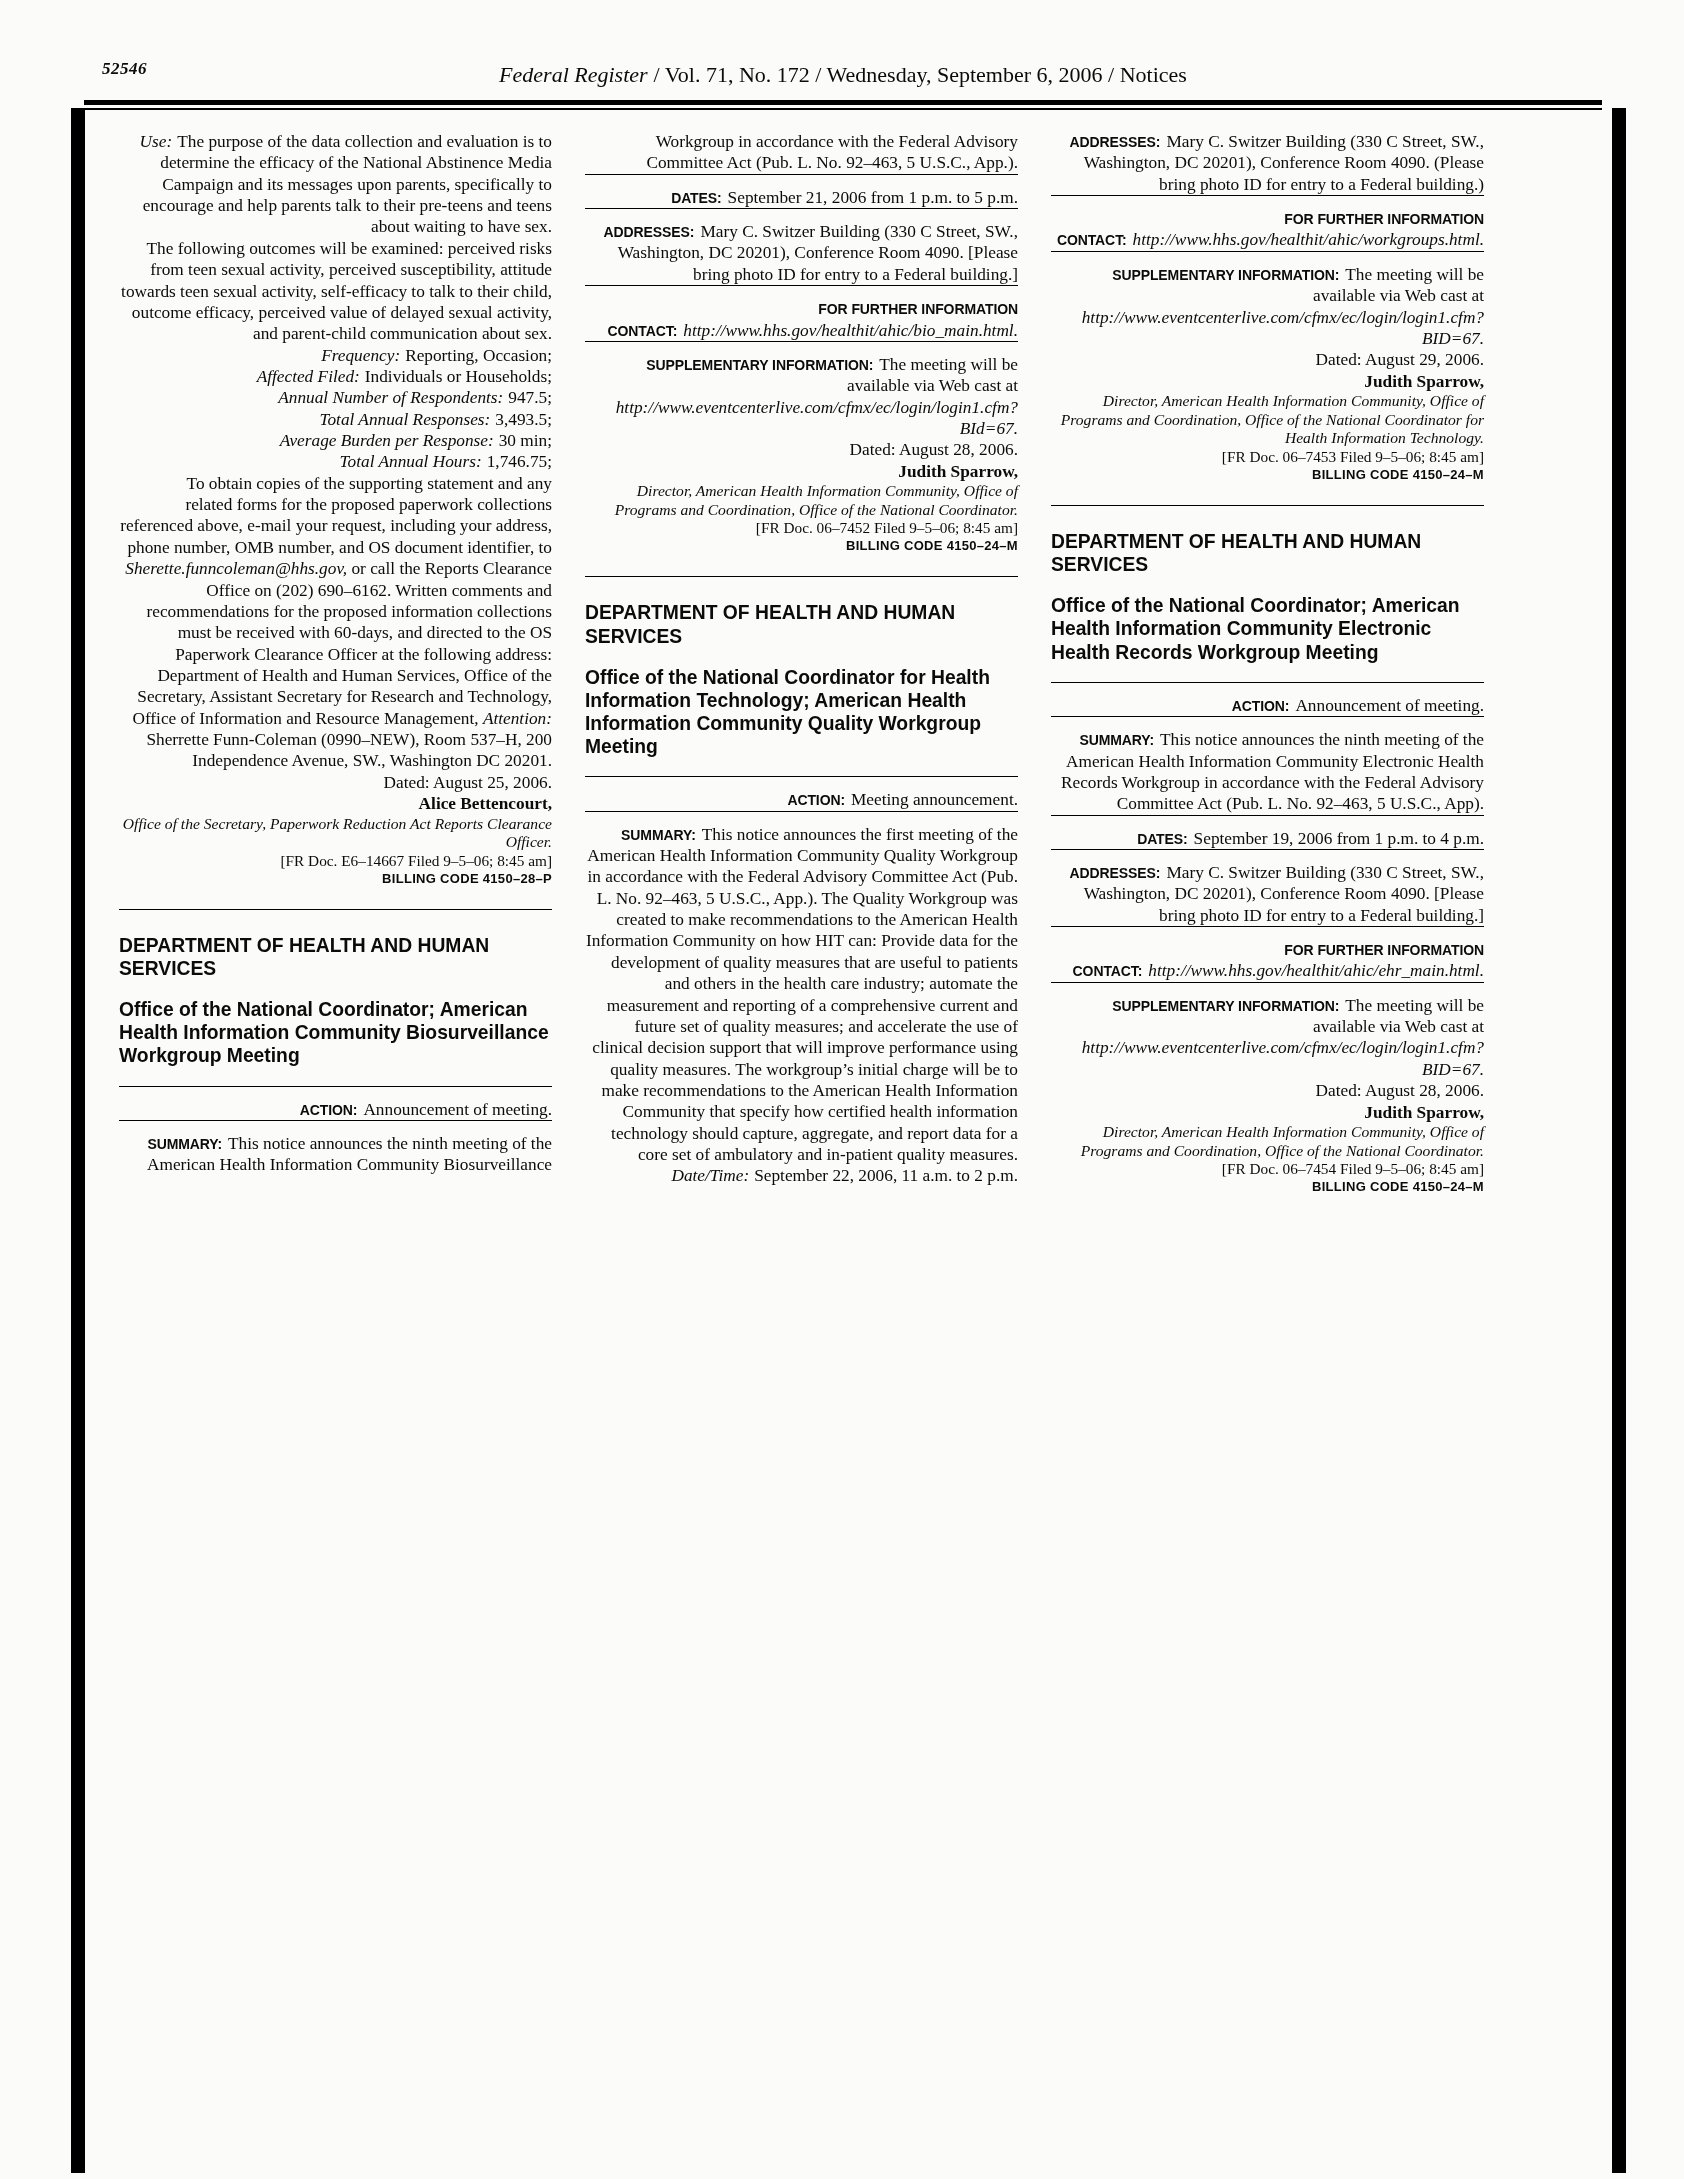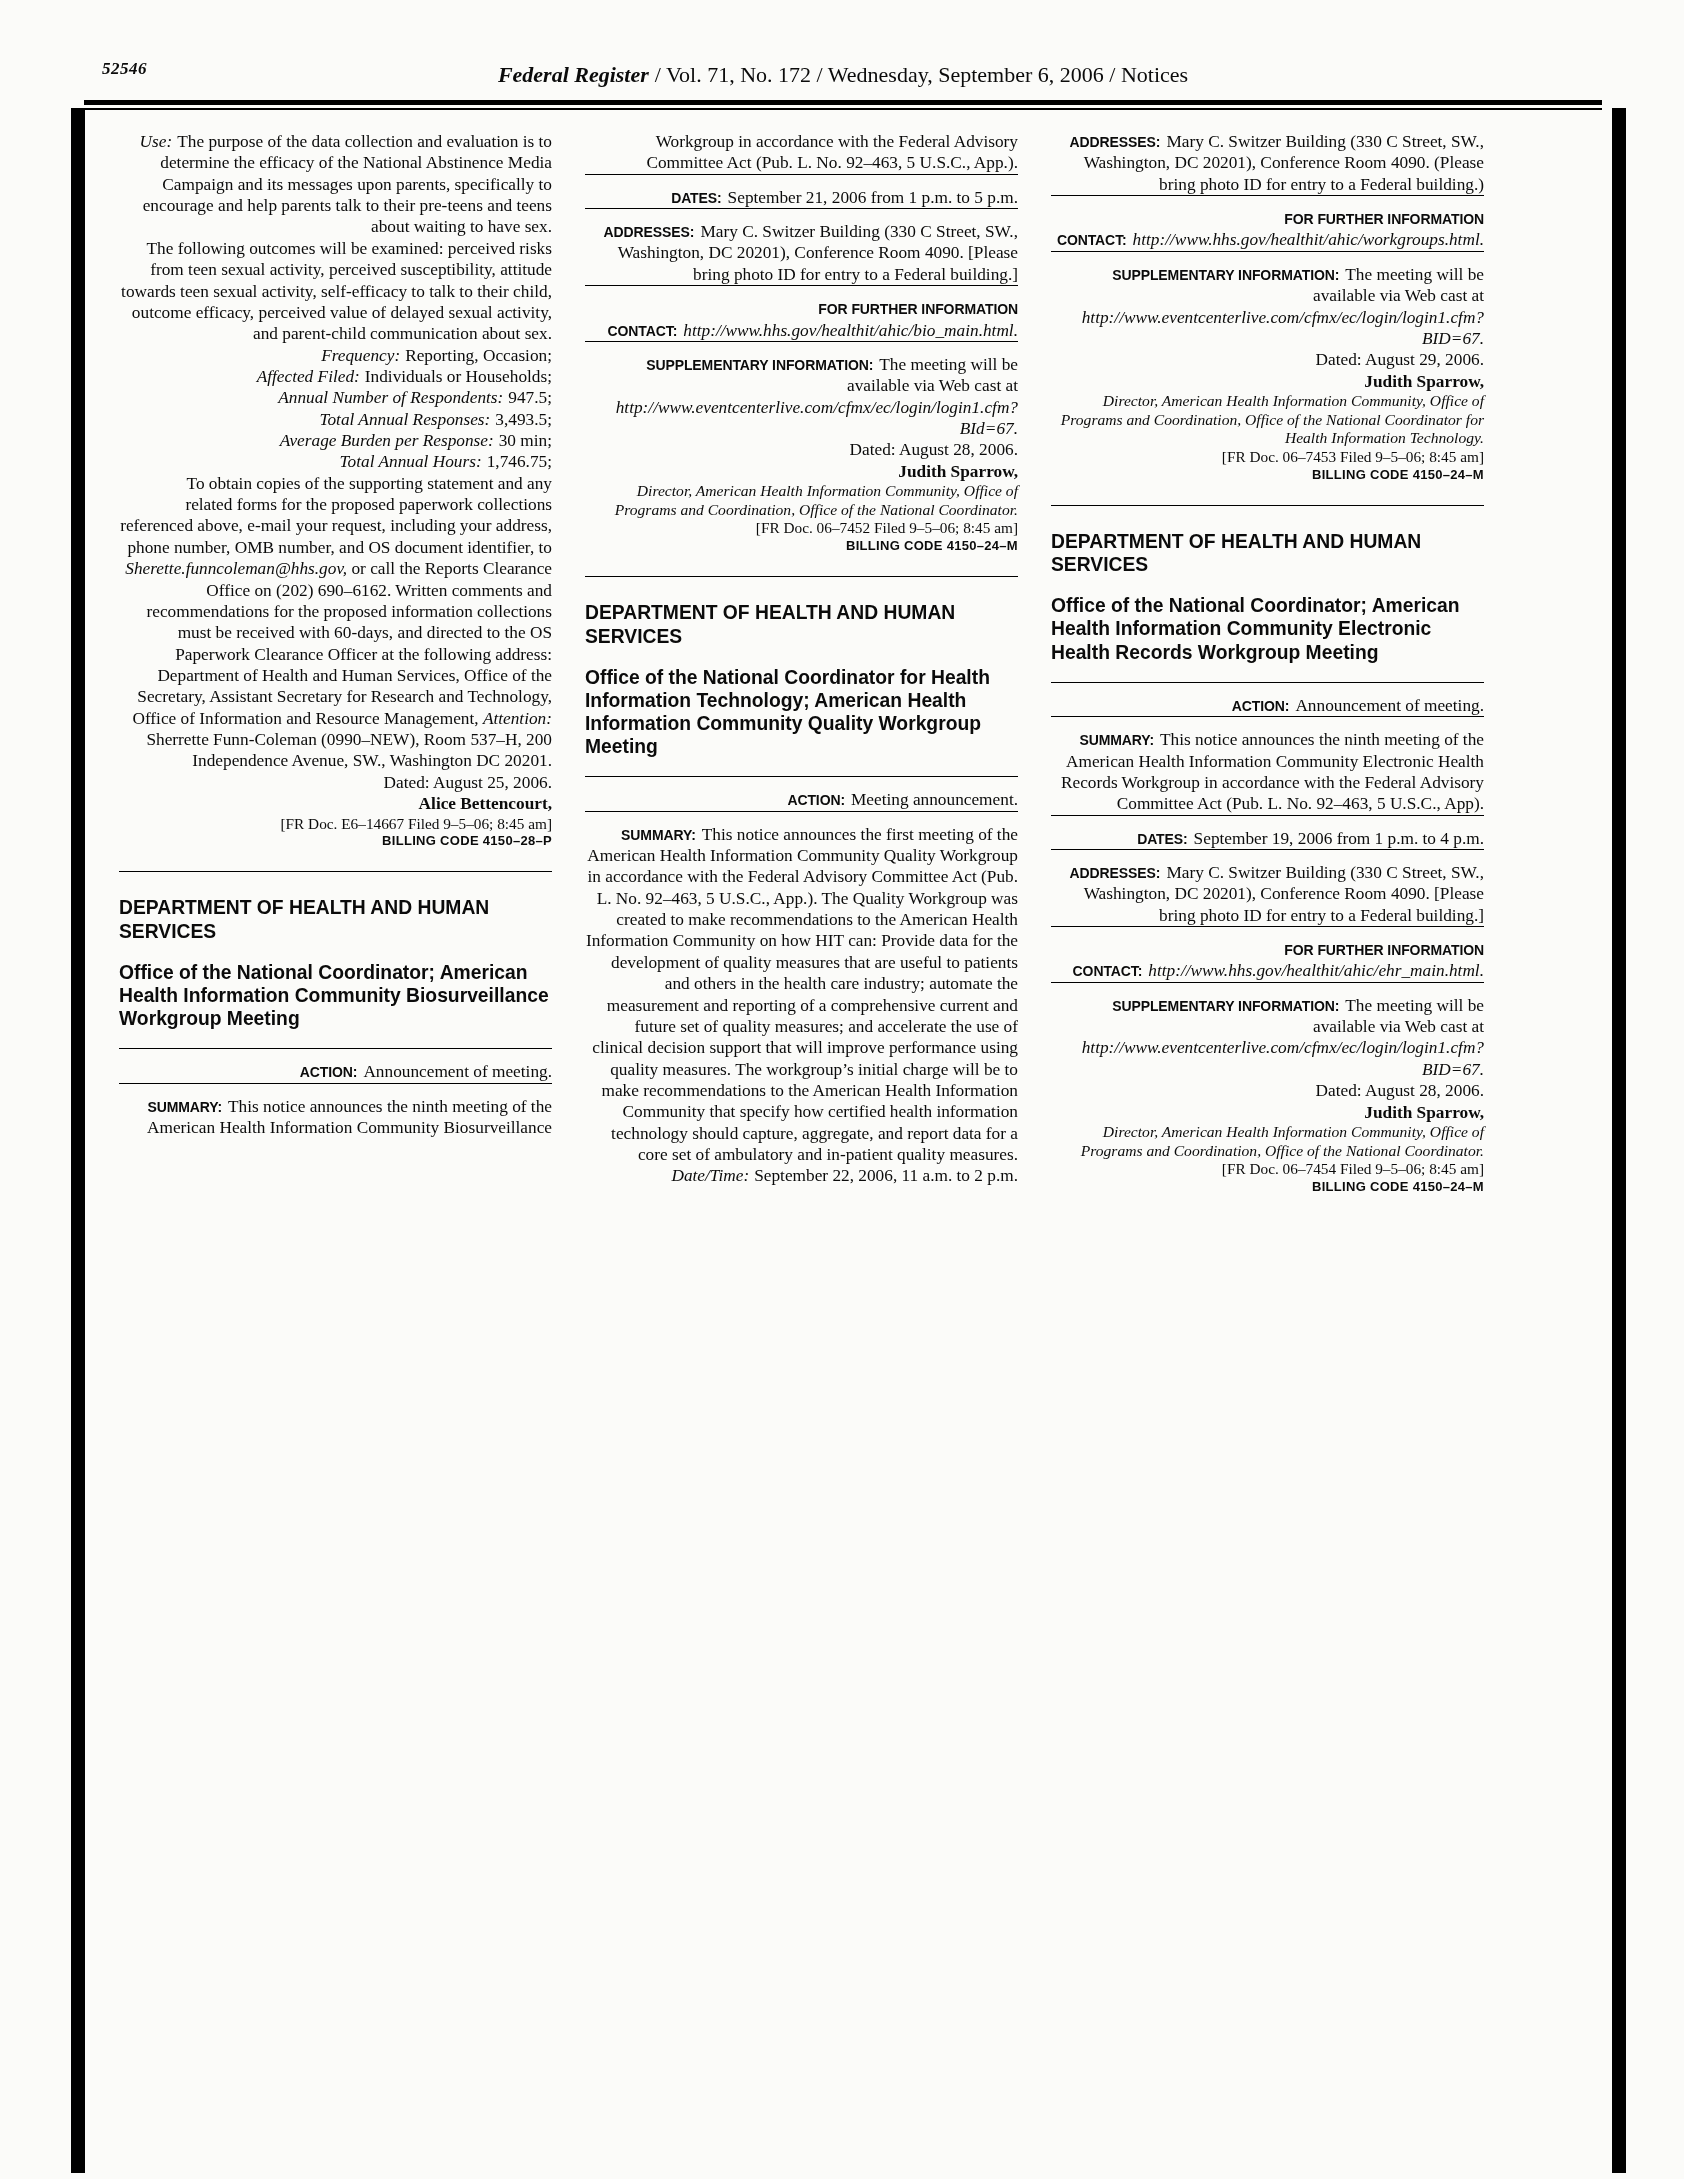--- a/index.html
+++ b/index.html
@@ -16,21 +16,21 @@
   .edge-bar { position: absolute; width: 14px; background: #000; top: 108px; height: 2065px; }
   .edge-left  { left: 71px; }
   .edge-right { left: 1612px; }
 
   .masthead { position: absolute; top: 57px; left: 84px; width: 1518px; height: 40px; }
   .pageno {
     position: absolute; left: 18px; top: 2px;
     font-size: 17px; font-weight: 700; letter-spacing: 0.5px; font-style: italic;
   }
   .runhead { width: 100%; text-align: center; font-size: 22px; padding-top: 5px; }
-  .rh-title { font-weight: 700; font-style: italic; margin-right: 6px; }
+  .rh-title { font-weight: 400; font-style: italic; margin-right: 6px; }
   .rh-info  { font-weight: 400; }
 
   .head-rule {
     position: absolute; top: 100px; left: 84px; width: 1518px;
     height: 10px; border-top: 5px solid #000; border-bottom: 2px solid #000;
   }
 
   .columns { position: absolute; top: 131px; left: 119px; display: flex; gap: 33px; }
   .col {
     width: 433px;
@@ -89,20 +89,21 @@
       <p class="ind">The following outcomes will be examined: perceived risks from teen sexual activity, perceived susceptibility, attitude towards teen sexual activity, self-efficacy to talk to their child, outcome efficacy, perceived value of delayed sexual activity, and parent-child communication about sex.</p>
       <p class="ind"><span class="lead">Frequency:</span><span>Reporting, Occasion;</span></p>
       <p class="ind"><span class="lead">Affected Filed:</span><span>Individuals or Households;</span></p>
       <p class="ind"><span class="lead">Annual Number of Respondents:</span><span>947.5;</span></p>
       <p class="ind"><span class="lead">Total Annual Responses:</span><span>3,493.5;</span></p>
       <p class="ind"><span class="lead">Average Burden per Response:</span><span>30 min;</span></p>
       <p class="ind"><span class="lead">Total Annual Hours:</span><span>1,746.75;</span></p>
       <p class="ind"><span>To obtain copies of the supporting statement and any related forms for the proposed paperwork collections referenced above, e-mail your request, including your address, phone number, OMB number, and OS document identifier, to </span><span class="em">Sherette.funncoleman@hhs.gov,</span><span> or call the Reports Clearance Office on (202) 690–6162. Written comments and recommendations for the proposed information collections must be received with 60-days, and directed to the OS Paperwork Clearance Officer at the following address: Department of Health and Human Services, Office of the Secretary, Assistant Secretary for Research and Technology, Office of Information and Resource Management, </span><span class="em">Attention:</span><span> Sherrette Funn-Coleman (0990–NEW), Room 537–H, 200 Independence Avenue, SW., Washington DC 20201.</span></p>
       <p class="dated">Dated: August 25, 2006.</p>
       <p class="signer-name">Alice Bettencourt,</p>
+      <p class="signer-title">Office of the Secretary, Paperwork Reduction Act Reports Clearance Officer.</p>
       <p class="frdoc">[FR Doc. E6–14667 Filed 9–5–06; 8:45 am]</p>
       <p class="billing">BILLING CODE 4150–28–P</p>
 
       <div class="doc-sep"></div>
 
       <h2 class="dept">DEPARTMENT OF HEALTH AND HUMAN SERVICES</h2>
       <h3 class="subject">Office of the National Coordinator; American Health Information Community Biosurveillance Workgroup Meeting</h3>
       <p class="capline ruled"><span class="cap">ACTION:</span><span>Announcement of meeting.</span></p>
       <p class="capline ruled"><span class="cap">SUMMARY:</span><span>This notice announces the ninth meeting of the American Health Information Community Biosurveillance</span></p>
     </section>

